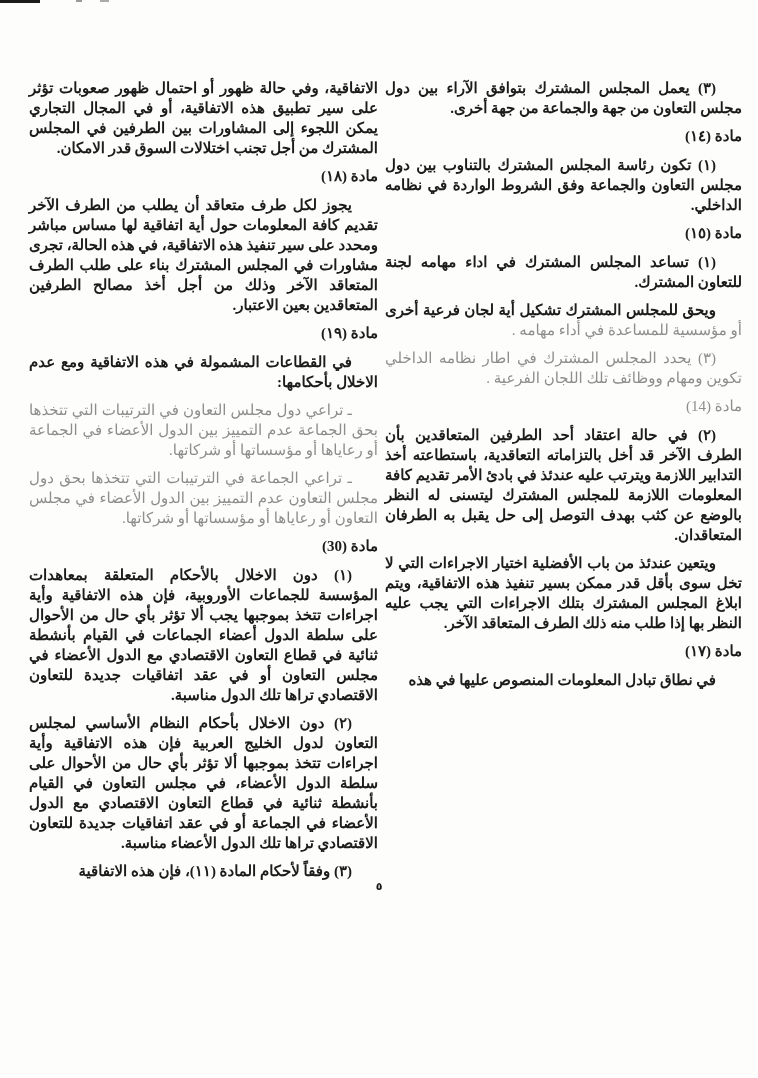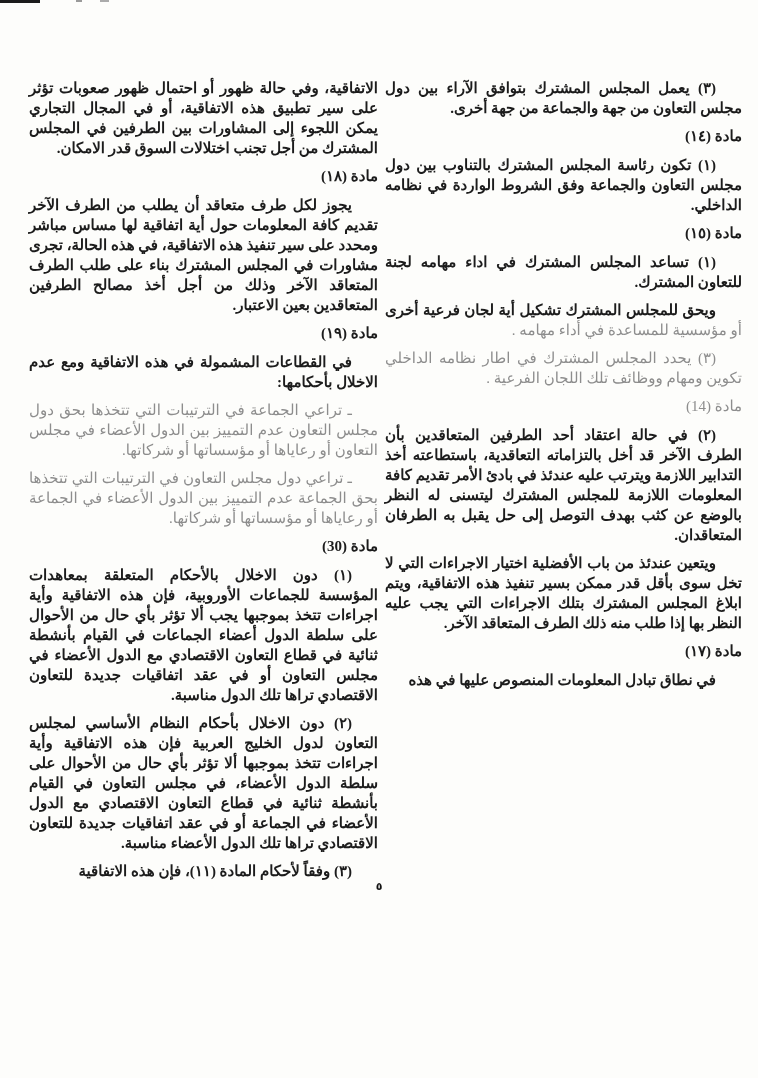--- a/index.html
+++ b/index.html
@@ -57,22 +57,22 @@
       <div class="para">ويتعين عندئذ من باب الأفضلية اختيار الاجراءات التي لا تخل سوى بأقل قدر ممكن بسير تنفيذ هذه الاتفاقية، ويتم ابلاغ المجلس المشترك بتلك الاجراءات التي يجب عليه النظر بها إذا طلب منه ذلك الطرف المتعاقد الآخر.</div>
       <div class="heading">مادة (١٧)</div>
       <div class="para">في نطاق تبادل المعلومات المنصوص عليها في هذه</div>
     </div>
   <div class="col col-left" id="col-left">
       <div class="para noindent">الاتفاقية، وفي حالة ظهور أو احتمال ظهور صعوبات تؤثر على سير تطبيق هذه الاتفاقية، أو في المجال التجاري يمكن اللجوء إلى المشاورات بين الطرفين في المجلس المشترك من أجل تجنب اختلالات السوق قدر الامكان.</div>
       <div class="heading">مادة (١٨)</div>
       <div class="para">يجوز لكل طرف متعاقد أن يطلب من الطرف الآخر تقديم كافة المعلومات حول أية اتفاقية لها مساس مباشر ومحدد على سير تنفيذ هذه الاتفاقية، في هذه الحالة، تجرى مشاورات في المجلس المشترك بناء على طلب الطرف المتعاقد الآخر وذلك من أجل أخذ مصالح الطرفين المتعاقدين بعين الاعتبار.</div>
       <div class="heading">مادة (١٩)</div>
       <div class="para">في القطاعات المشمولة في هذه الاتفاقية ومع عدم الاخلال بأحكامها:</div>
+      <div class="para faded">ـ تراعي دول مجلس التعاون في الترتيبات التي تتخذها بحق الجماعة عدم التمييز بين الدول الأعضاء في الجماعة أو رعاياها أو مؤسساتها أو شركاتها.</div>
       <div class="para faded">ـ تراعي الجماعة في الترتيبات التي تتخذها بحق دول مجلس التعاون عدم التمييز بين الدول الأعضاء في مجلس التعاون أو رعاياها أو مؤسساتها أو شركاتها.</div>
-      <div class="para faded">ـ تراعي دول مجلس التعاون في الترتيبات التي تتخذها بحق الجماعة عدم التمييز بين الدول الأعضاء في الجماعة أو رعاياها أو مؤسساتها أو شركاتها.</div>
       <div class="heading">مادة (30)</div>
       <div class="para">(١) دون الاخلال بالأحكام المتعلقة بمعاهدات المؤسسة للجماعات الأوروبية، فإن هذه الاتفاقية وأية اجراءات تتخذ بموجبها يجب ألا تؤثر بأي حال من الأحوال على سلطة الدول أعضاء الجماعات في القيام بأنشطة ثنائية في قطاع التعاون الاقتصادي مع الدول الأعضاء في مجلس التعاون أو في عقد اتفاقيات جديدة للتعاون الاقتصادي تراها تلك الدول مناسبة.</div>
       <div class="para">(٢) دون الاخلال بأحكام النظام الأساسي لمجلس التعاون لدول الخليج العربية فإن هذه الاتفاقية وأية اجراءات تتخذ بموجبها ألا تؤثر بأي حال من الأحوال على سلطة الدول الأعضاء، في مجلس التعاون في القيام بأنشطة ثنائية في قطاع التعاون الاقتصادي مع الدول الأعضاء في الجماعة أو في عقد اتفاقيات جديدة للتعاون الاقتصادي تراها تلك الدول الأعضاء مناسبة.</div>
       <div class="para">(٣) وفقاً لأحكام المادة (١١)، فإن هذه الاتفاقية</div>
     </div>
 
   <div class="page-number">٥</div>
 </div>
 
 </body></html>

